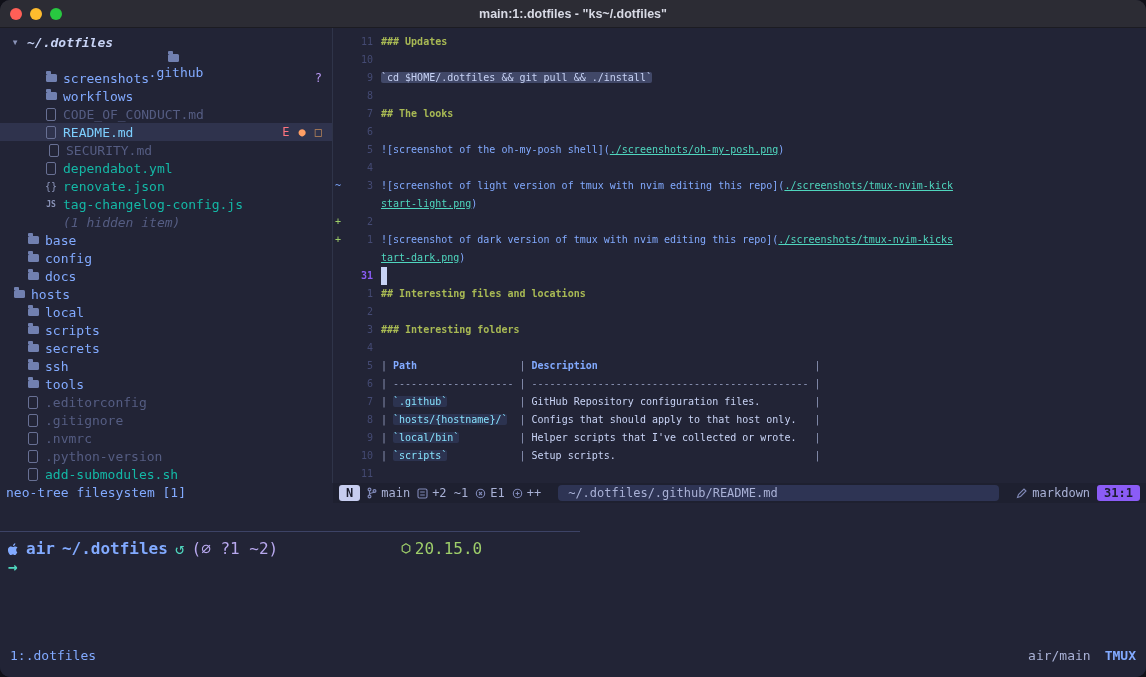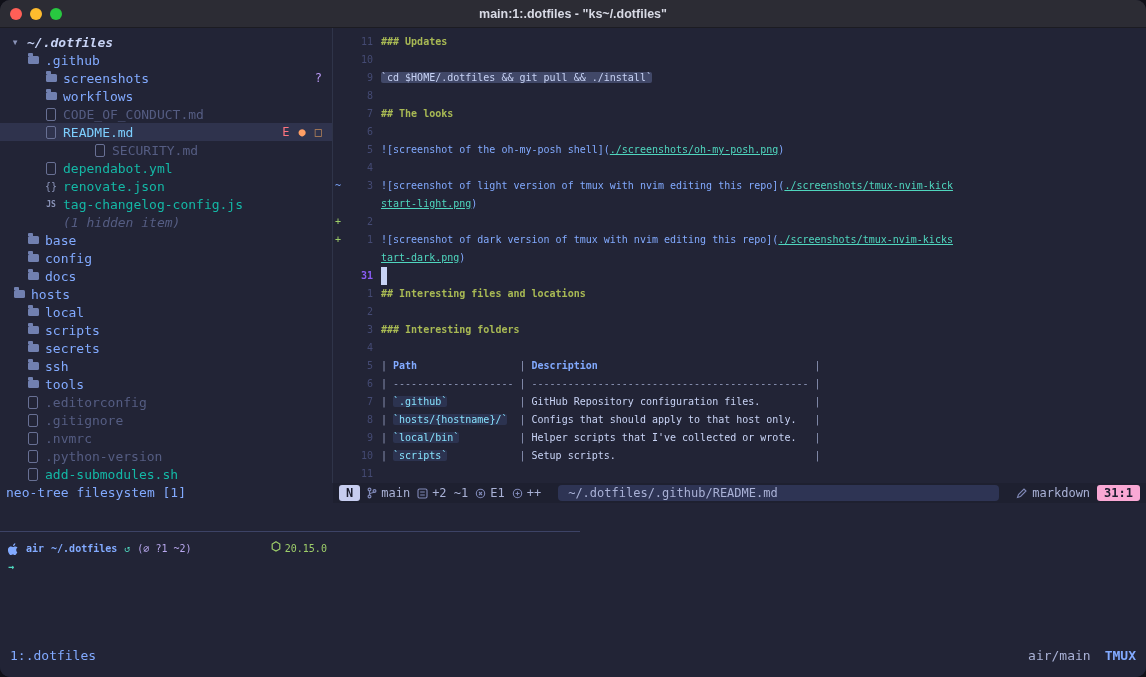--- a/index.html
+++ b/index.html
@@ -59,27 +59,27 @@
 
   
   .bottom-row { height:20px; flex:none; display:flex; }
   .neotree-status { width:333px; flex:none; background:#222436; color:#82aaff; font-size:13px; line-height:20px; padding-left:6px; }
   .statusline { flex:1; background:#1e2030; display:flex; align-items:center; gap:7px; font-size:12px; color:#a9b1d6; padding:0 4px; }
   .mode-badge { background:#c7cdf0; color:#1b1d2e; font-weight:bold; padding:1px 7px; border-radius:3px; margin-left:2px; }
   .sl-group { display:flex; align-items:center; gap:4px; }
   .sl-icon { color:#8089b8; display:flex; align-items:center; }
   .sl-path { flex:1; background:#2e3454; border-radius:4px; margin:11px 10px; padding:1px 10px; color:#a9b1d6;
              overflow:hidden; white-space:nowrap; }
-  .pos-badge { background:#f9a8d4; color:#1b1d2e; font-weight:bold; padding:1px 7px; border-radius:3px; margin-right:2px; }
+  .pos-badge { background:#8b5cf6; color:#1b1d2e; font-weight:bold; padding:1px 7px; border-radius:3px; margin-right:2px; }
 
   .cmdline { height:28px; flex:none; background:#222436; }
   .pane-divider { height:0; border-top:1px solid #3d4366; width:580px; flex:none; }
 
   
-  .shell { flex:1; padding:8px 0 0 8px; font-size:10px; overflow:hidden; }
+  .shell { flex:1; padding:8px 0 0 8px; font-size:16px; overflow:hidden; }
   .term-line { height:18px; line-height:18px; display:flex; align-items:center; gap:7px; white-space:pre; }
   .p-apple { color:#82aaff; display:flex; align-items:center; }
   .p-host, .p-path { color:#82aaff; font-weight:bold; }
   .p-sync { color:#4fd6be; }
   .p-git { color:#b8a8ee; }
   .p-node { color:#9ece6a; display:flex; align-items:center; gap:4px; }
   .p-arrow { color:#4fd6be; font-weight:bold; }
 
   
   .tmux-bar { height:18px; line-height:18px; flex:none; margin-bottom:12px; display:flex; justify-content:space-between;
@@ -102,26 +102,26 @@
     </div>
     <div class="wtitle">main:1:.dotfiles - "ks~/.dotfiles"</div>
   </div>
 
   <div class="workspace">
 
     <div class="nvim-main">
       <div class="neotree">
         <div id="neotree-list">
             <div class="tree-row" style="padding-left: 8px;"><span class="ticon ti-chevron-down"></span><span class="tlabel t-root">~/.dotfiles</span></div>
-            <div class="tree-row" style="padding-left: 26px;"><span class="ticon ti-folder"></span><span class="tlabel t-dir">.github</span></div>
+            <div class="tree-row" style="padding-left: 26px; flex-direction: column;"><span class="ticon ti-folder"></span><span class="tlabel t-dir">.github</span></div>
             <div class="tree-row" style="padding-left: 44px;"><span class="ticon ti-folder"></span><span class="tlabel t-dir">screenshots</span><span class="tbadges"><span class="tbadge" style="color: rgb(187, 154, 247);">?</span></span></div>
             <div class="tree-row" style="padding-left: 44px;"><span class="ticon ti-folder"></span><span class="tlabel t-dir">workflows</span></div>
             <div class="tree-row" style="padding-left: 44px;"><span class="ticon ti-file"></span><span class="tlabel t-dim">CODE_OF_CONDUCT.md</span></div>
             <div class="tree-row selected" style="padding-left: 44px;"><span class="ticon ti-file"></span><span class="tlabel t-selected">README.md</span><span class="tbadges"><span class="tbadge" style="color: rgb(255, 117, 127);">E</span><span class="tbadge" style="color: rgb(255, 158, 100);">●</span><span class="tbadge" style="color: rgb(193, 138, 90);">□</span></span></div>
-            <div class="tree-row" style="padding-left: 68px; margin-left: 25px;"><span class="ticon ti-file"></span><span class="tlabel t-dim">SECURITY.md</span></div>
+            <div class="tree-row" style="padding-left: 47px;"><span class="ticon ti-file"></span><span class="tlabel t-dim">SECURITY.md</span></div>
             <div class="tree-row" style="padding-left: 44px;"><span class="ticon ti-file"></span><span class="tlabel t-file">dependabot.yml</span></div>
             <div class="tree-row" style="padding-left: 44px;"><span class="ticon ti-braces"></span><span class="tlabel t-file">renovate.json</span></div>
             <div class="tree-row" style="padding-left: 44px;"><span class="ticon ti-js"></span><span class="tlabel t-file">tag-changelog-config.js</span></div>
             <div class="tree-row" style="padding-left: 44px;"><span class="ticon"></span><span class="tlabel t-hidden">(1 hidden item)</span></div>
             <div class="tree-row" style="padding-left: 26px;"><span class="ticon ti-folder"></span><span class="tlabel t-dir">base</span></div>
             <div class="tree-row" style="padding-left: 26px;"><span class="ticon ti-folder"></span><span class="tlabel t-dir">config</span></div>
             <div class="tree-row" style="padding-left: 26px;"><span class="ticon ti-folder"></span><span class="tlabel t-dir">docs</span></div>
             <div class="tree-row" style="padding-left: 12px;"><span class="ticon ti-folder"></span><span class="tlabel t-dir">hosts</span></div>
             <div class="tree-row" style="padding-left: 26px;"><span class="ticon ti-folder"></span><span class="tlabel t-dir">local</span></div>
             <div class="tree-row" style="padding-left: 26px;"><span class="ticon ti-folder"></span><span class="tlabel t-dir">scripts</span></div>

